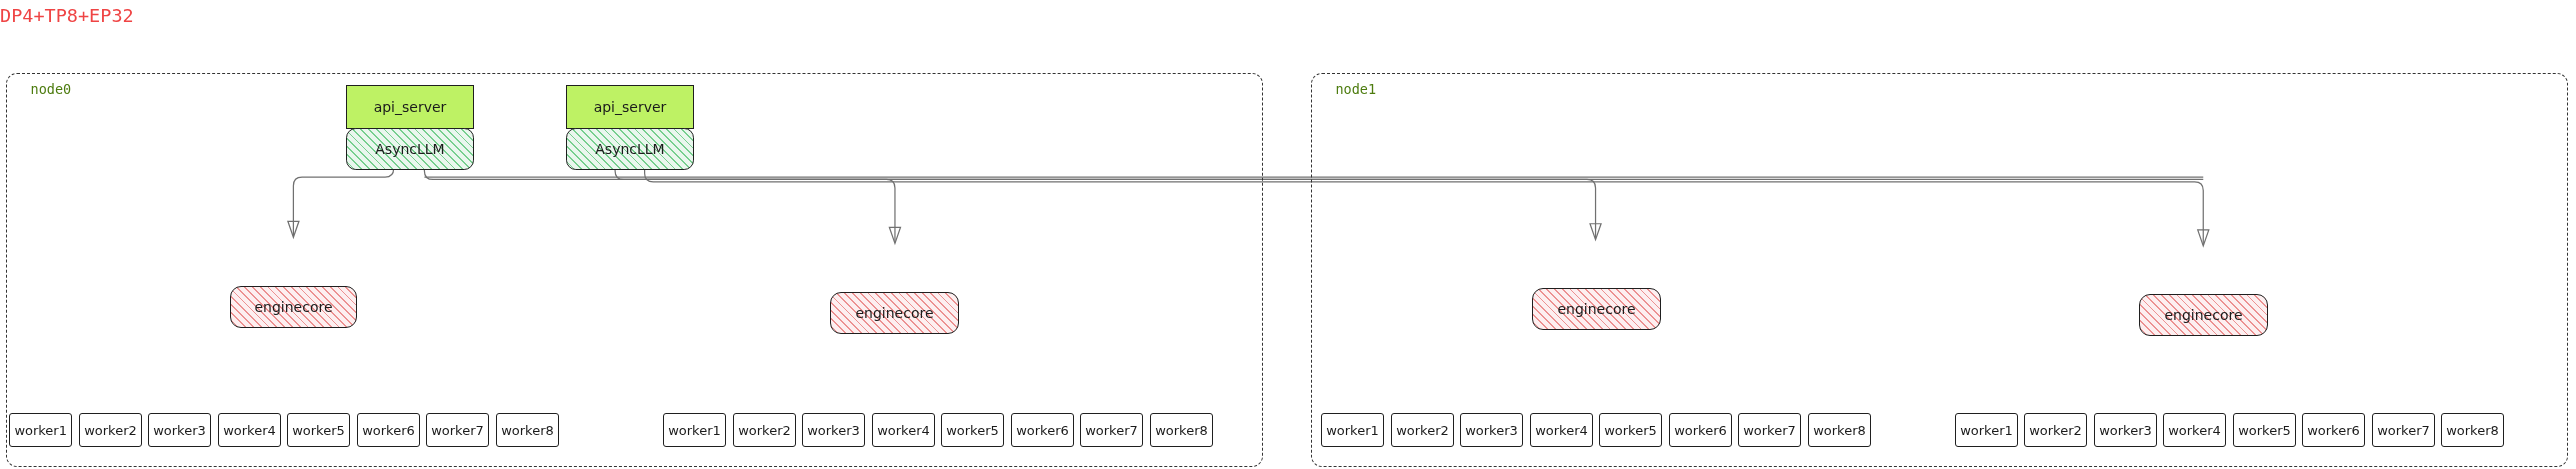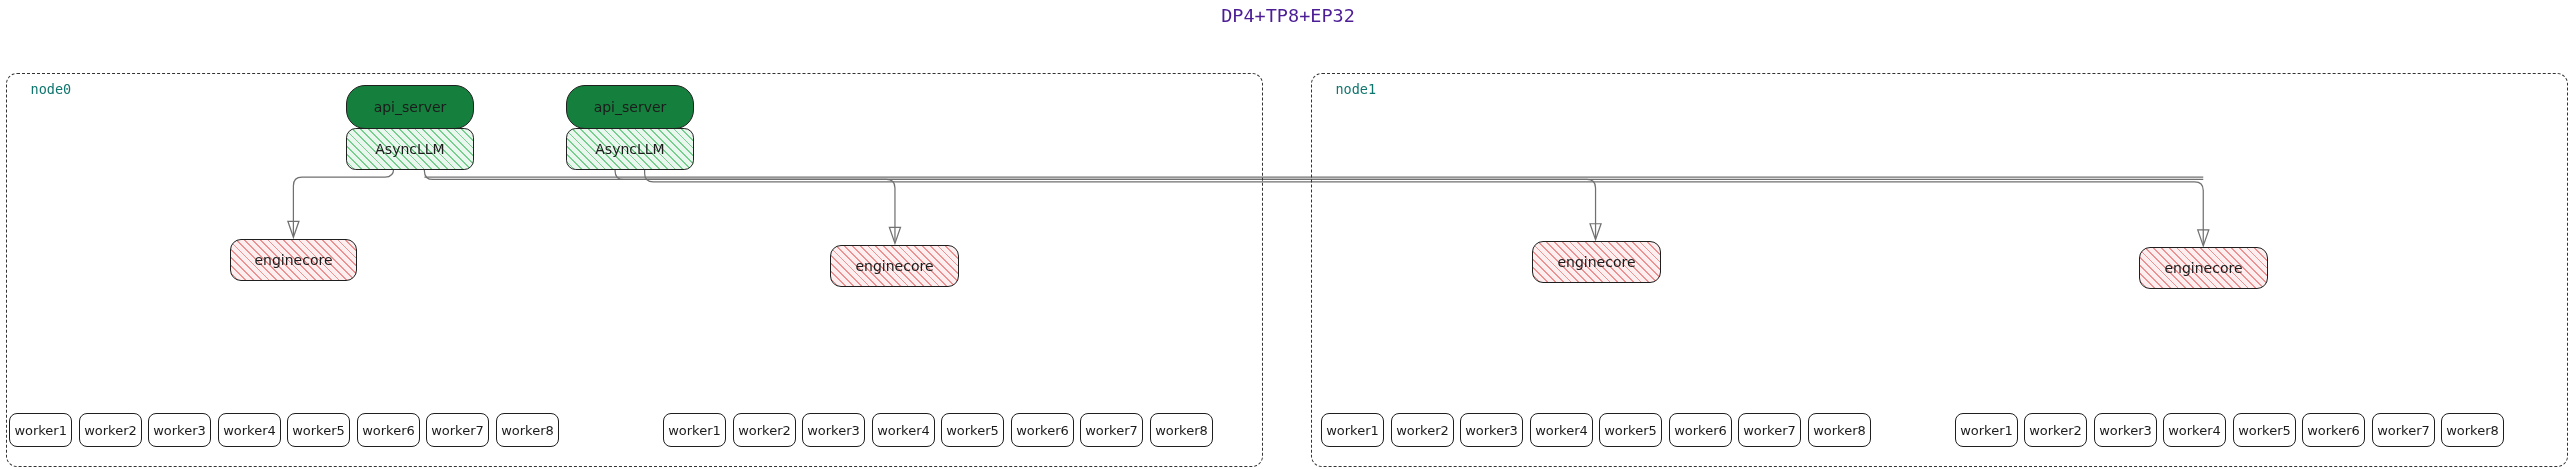--- a/index.html
+++ b/index.html
@@ -17,64 +17,64 @@
     background: #ffffff;
     overflow: hidden;
   }
 
   
   .diagram-title {
     position: absolute;
     left: 0;
     top: 4.9px;
     width: 2576px;
-    text-align: center;
+    text-align: left;
     font-size: 18.5px;
     font-family: "DejaVu Sans Mono", "Liberation Mono", monospace;
-    color: #4c1d95;
+    color: #ef4444;
     letter-spacing: 0px;
     white-space: nowrap;
   }
 
   
   .node-cluster {
     position: absolute;
     border: 1.2px dashed #333333;
     border-radius: 11px;
     background: transparent;
     box-sizing: border-box;
   }
   .node-label {
     position: absolute;
     top: 7.4px;
     left: 23.4px;
     font-size: 13.5px;
     font-family: "DejaVu Sans Mono", "Liberation Mono", monospace;
-    color: #0f766e;
+    color: #4d7c0f;
     white-space: nowrap;
   }
 
   
   .box {
     position: absolute;
     box-sizing: border-box;
     border: 1.8px solid #1f1f1f;
     border-radius: 8.6px;
     background: #ffffff;
     display: flex;
     align-items: center;
     justify-content: center;
     font-size: 14px;
     color: #1b1b1b;
     white-space: nowrap;
   }
 
   .box.api-server {
-    border-radius: 19px;
-    background: #15803d;
+    border-radius: 0;
+    background: #bef264;
   }
 
   .box.asyncllm {
     border-radius: 9.8px;
     background-color: #eaf7ee;
     background-image: repeating-linear-gradient(
       45deg,
       rgba(99, 200, 126, 0.0) 0px,
       rgba(99, 200, 126, 0.0) 4.3px,
       rgba(99, 200, 126, 0.85) 4.3px,
@@ -86,25 +86,26 @@
   .box.enginecore {
     border-radius: 11px;
     background-color: #fdeff0;
     background-image: repeating-linear-gradient(
       45deg,
       rgba(232, 122, 122, 0.0) 0px,
       rgba(232, 122, 122, 0.0) 4.3px,
       rgba(232, 122, 122, 0.8) 4.3px,
       rgba(232, 122, 122, 0.8) 5.5px
     );
+    margin-top: 47px;
   }
 
   .box.worker {
     border-width: 1.2px;
-    border-radius: 8px;
+    border-radius: 3px;
     font-size: 13px;
     background: #ffffff;
   }
 
   
   #edges {
     position: absolute;
     left: 0;
     top: 0;
     width: 2576px;

